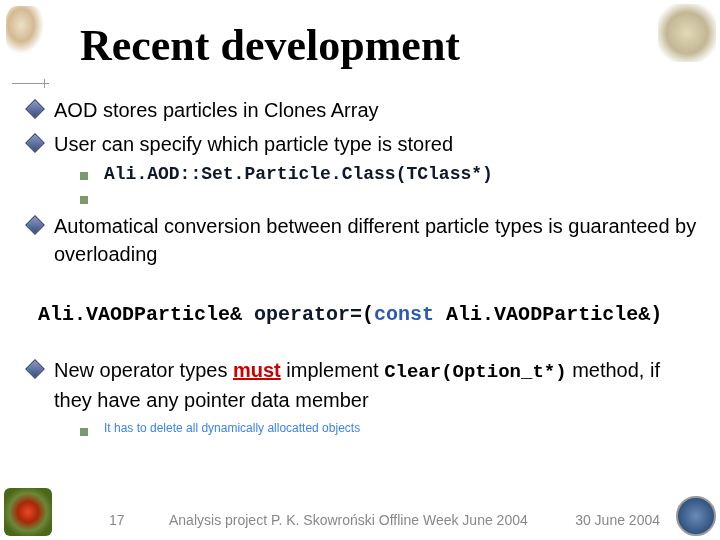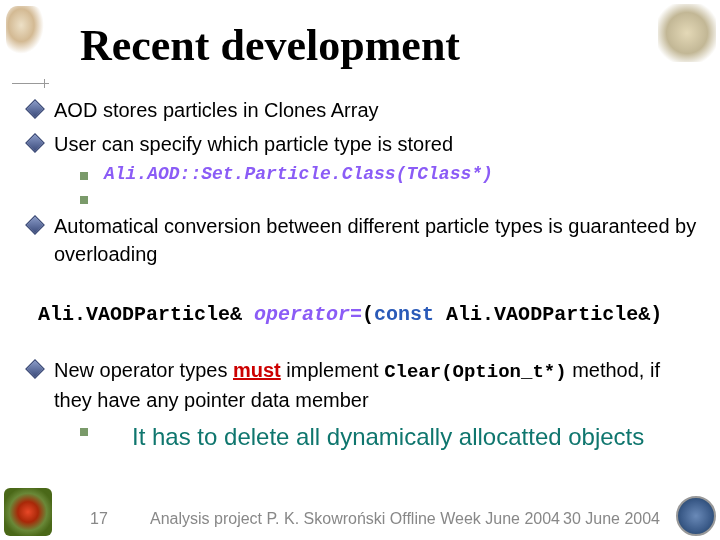--- a/index.html
+++ b/index.html
@@ -67,50 +67,50 @@
   background: #7a9a6a;
   flex-shrink: 0;
   margin-right: 16px;
   margin-top: 8px;
 }
 .code-text {
   font-family: 'Courier New', monospace;
   font-size: 18px;
   font-weight: bold;
 }
-.code-purple { color: #8b5cf6; font-style: italic; }
+.code-purple { color: #0f172a; }
 .code-blue { color: #2a5ab8; }
 .code-line {
   font-family: 'Courier New', monospace;
   font-size: 20px;
   font-weight: bold;
   margin: 12px 0 12px 10px;
   line-height: 1.5;
 }
 .must {
   color: #cc0000;
   font-weight: bold;
   text-decoration: underline;
 }
 .spacer { height: 14px; }
 .sub-text {
-  font-size: 24px;
-  color: #0f766e;
+  font-size: 12px;
+  color: #3b82f6;
   line-height: 1.4;
-  margin-left: 28px;
 }
 .footer {
   position: absolute;
   bottom: 12px;
   left: 0;
   width: 720px;
   display: flex;
   align-items: center;
-  font-size: 16px;
+  font-size: 14px;
   color: #888;
+  padding-left: 19px;
 }
 .footer-page { margin-left: 90px; width: 40px; }
 .footer-center { flex: 1; text-align: left; margin-left: 20px; }
 .footer-date { margin-right: 60px; }
 .top-line {
   position: absolute;
   top: 83px;
   left: 12px;
   width: 32px;
   height: 1px;

